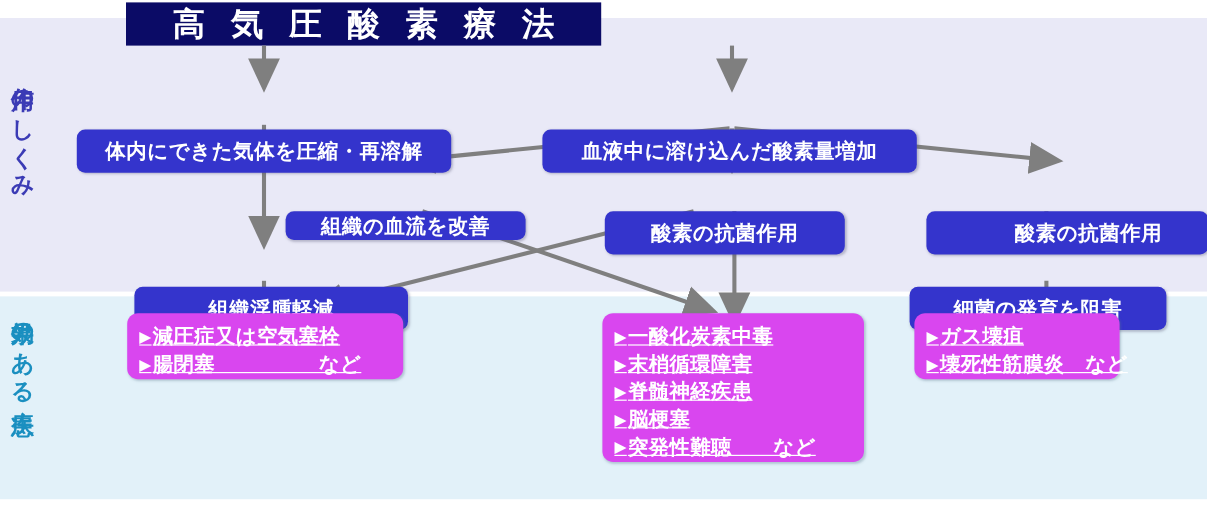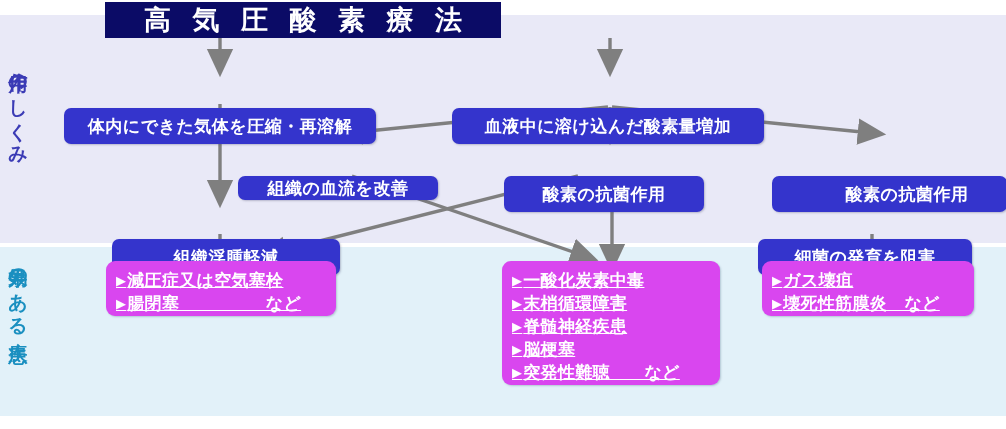--- a/index.html
+++ b/index.html
@@ -203,20 +203,20 @@
   <div class="dbox" style="left:502px; top:261px; width:218px;">
     <ul>
         <li><span class="bullet">▶</span>一酸化炭素中毒</li>
         <li><span class="bullet">▶</span>末梢循環障害</li>
         <li><span class="bullet">▶</span>脊髄神経疾患</li>
         <li><span class="bullet">▶</span>脳梗塞</li>
         <li><span class="bullet">▶</span>突発性難聴　　など</li>
       </ul>
   </div>
 
-  <div class="dbox" style="left:762px; top:261px; width:212px;">
+  <div class="dbox" style="left:762px; top:261px; width:171px;">
     <ul>
         <li><span class="bullet">▶</span>ガス壊疽</li>
         <li><span class="bullet">▶</span>壊死性筋膜炎　など</li>
       </ul>
   </div>
 
 </div>
 
 </body></html>

